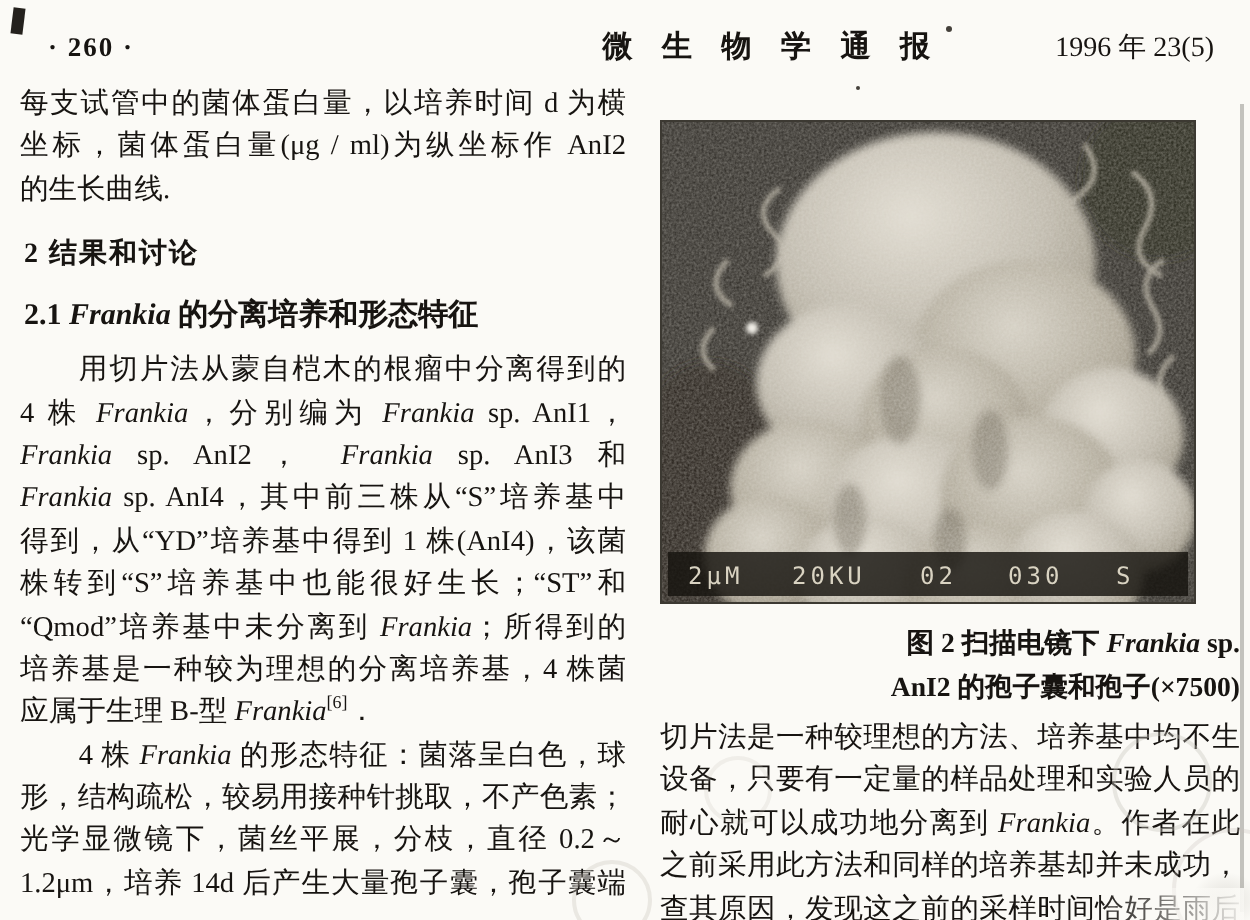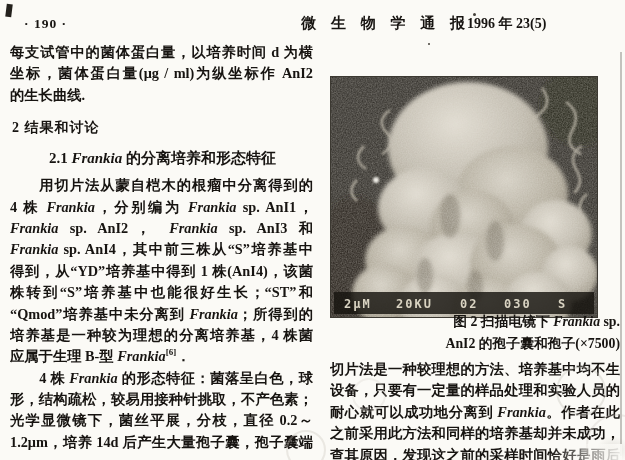--- a/index.html
+++ b/index.html
@@ -6,53 +6,53 @@
   #page{
     position:relative;width:625px;height:460px;overflow:hidden;
     background:#fbfaf6;
     font-family:"Liberation Serif","DejaVu Serif",serif;
     color:#171411;
   }
   
   .hdr{position:absolute;left:0;top:14px;width:625px;display:flex;align-items:baseline;padding:0;}
   .hdr .pnum{width:110px;padding-left:24px;font-size:13.5px;font-weight:600;letter-spacing:1px;}
   .hdr .jtitle{flex:1;text-align:right;font-size:15px;font-weight:700;word-spacing:7px;letter-spacing:2px;}
-  .hdr .issue{width:140px;padding-right:18px;font-size:14px;font-weight:700;}
+  .hdr .issue{width:140px;padding-right:18px;text-align:right;font-size:14px;font-weight:400;}
   
   .col{position:absolute;}
   .tline{
     font-size:14.3px;line-height:21.4px;height:21.4px;overflow:hidden;
-    font-weight:700;
+    font-weight:400;
   }
   .tline.fill{text-align:justify;text-align-last:justify;text-justify:inter-character;}
   .tline.ind{text-indent:2.05em;}
   .tline i{font-style:italic;}
   .tline sup{font-size:9px;vertical-align:super;line-height:0;}
   h2.sec{font-size:14px;font-weight:800;margin:10px 0 8px 2px;line-height:24px;letter-spacing:1px;}
-  h3.sub{font-size:15px;font-weight:800;margin:0 0 6px 2px;line-height:21px;text-align:center;}
+  h3.sub{font-size:15px;font-weight:800;margin:0 0 6px 2px;line-height:21px;}
   h3.sub i{font-style:italic;}
   
-  .fig{position:absolute;left:330px;top:76px;width:268px;height:242px;font-weight:bold;}
+  .fig{position:absolute;left:330px;top:60px;width:268px;height:242px;}
   .cap{position:absolute;left:330px;width:290px;text-align:right;font-size:13.8px;font-weight:700;line-height:20px;}
   .cap i{font-style:italic;}
   
   .mark-tl{position:absolute;left:6px;top:4px;width:6px;height:13px;background:#24211d;transform:rotate(7deg);}
   .speck{position:absolute;background:#44403a;border-radius:50%;}
   .edge-line{position:absolute;left:620px;top:52px;width:2px;height:404px;background:#96938e;opacity:.55;}
   .wmring{position:absolute;border-radius:50%;border:2px solid #c9c5bc;}
   .fadeout{position:absolute;background:linear-gradient(90deg,rgba(251,250,246,0),rgba(251,250,246,.92));}
   .smudge{position:absolute;background:radial-gradient(closest-side,rgba(150,145,135,.25),rgba(150,145,135,0));border-radius:50%;}
 </style>
 </head>
 <body>
 
 <div id="page">
 
   <div class="hdr">
-    <span class="pnum">· 190 ·</span>
+    <span class="pnum">· 260 ·</span>
     <span class="jtitle">微 生 物 学 通 报</span>
     <span class="issue">1996 年 23(5)</span>
   </div>
 
   <div class="col" style="left:10px;top:42px;width:303px;">
     <div>
         <div class="tline fill">每支试管中的菌体蛋白量，以培养时间 d 为横</div>
         <div class="tline fill">坐标，菌体蛋白量(μg / ml)为纵坐标作 AnI2</div>
         <div class="tline">的生长曲线.</div>
       </div>

